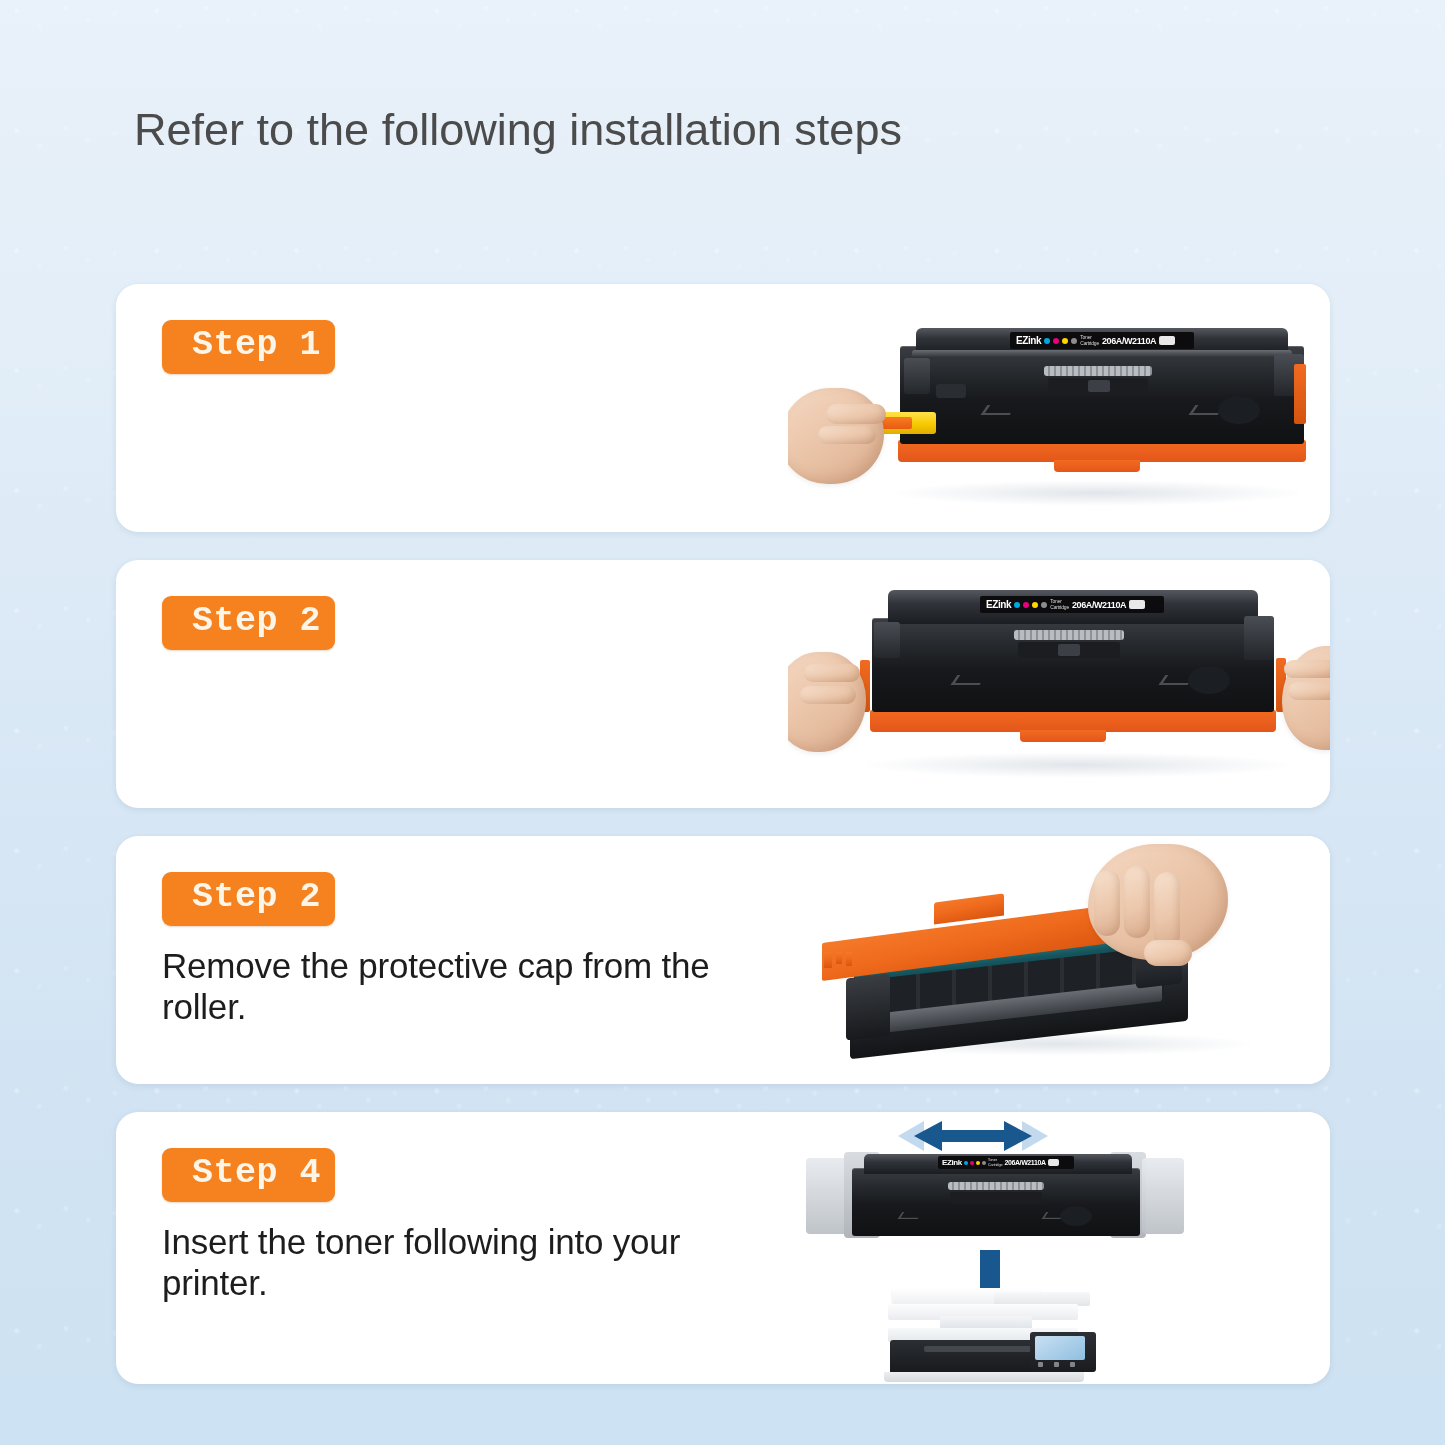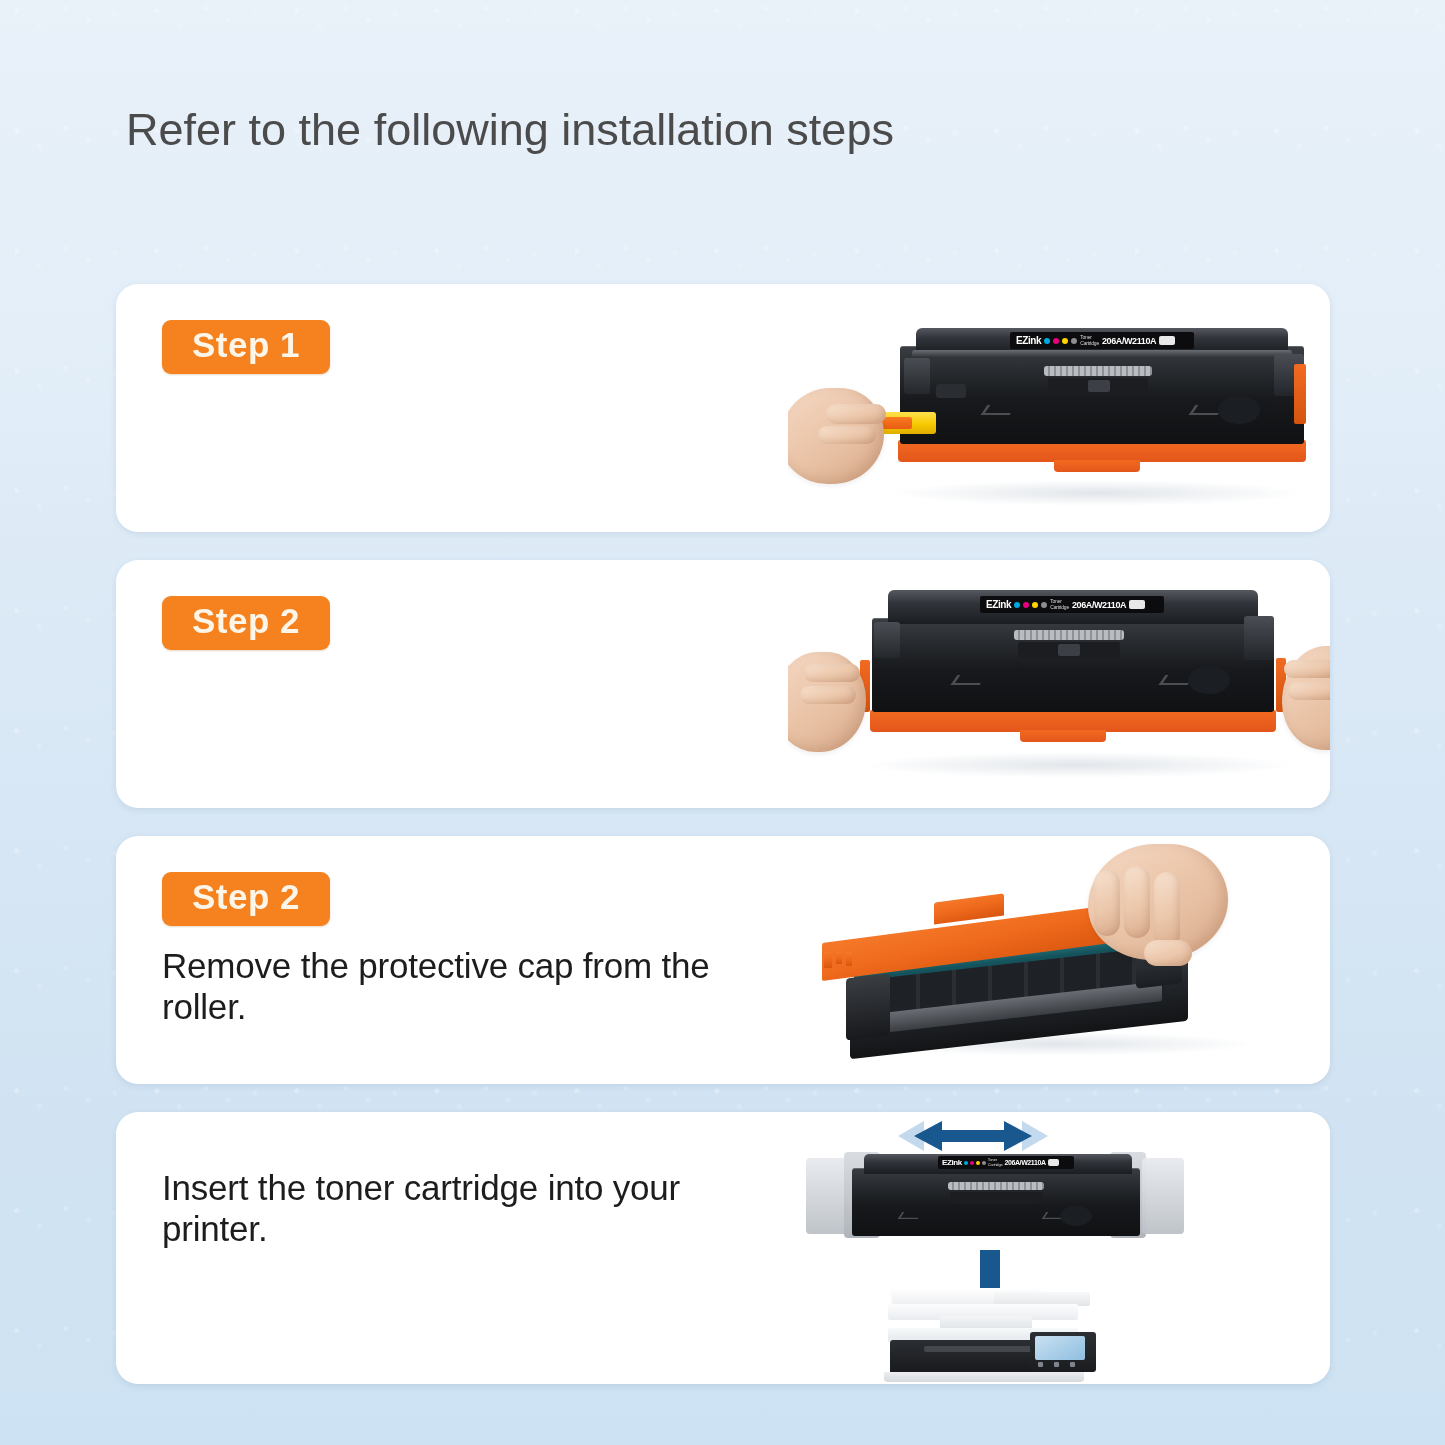--- a/index.html
+++ b/index.html
@@ -47,21 +47,21 @@
     letter-spacing: -0.5px;
     line-height: 1.05;
     margin: 0;
     white-space: nowrap;
   }
   .subtitle {
     font-size: 45px;
     font-weight: normal;
     color: #4b4b4b;
     line-height: 1.15;
-    margin: 18px 0 0 8px;
+    margin: 18px 0 0 16px;
     white-space: nowrap;
   }
 
   .cards {
     position: absolute;
     left: 116px;
     top: 284px;
     width: 1214px;
   }
   .card {
@@ -82,25 +82,26 @@
     flex: none;
     padding: 36px 0 0 46px;
     box-sizing: border-box;
   }
   .badge {
     display: inline-block;
     background: #f5821f;
     color: #fdf5e8;
     font-size: 35px;
     font-weight: bold;
-    padding: 7px 30px 10px 30px;
+    padding: 7px 14px 10px 30px;
     border-radius: 9px;
     line-height: 1.05;
     letter-spacing: .5px;
     box-shadow: 0 1px 2px rgba(150,90,20,.25);
+    font-family: Liberation Mono, monospace;
   }
   .step-desc {
     margin-top: 20px;
     font-size: 35px;
     color: #1d1d1d;
     line-height: 1.17;
     letter-spacing: -0.2px;
     max-width: 600px;
   }
 
@@ -357,21 +358,22 @@
         <div class="hand" style="left:300px;top:8px;width:140px;height:116px;"></div>
         <div class="finger" style="left:306px;top:34px;width:26px;height:66px;border-radius:16px;"></div>
         <div class="finger" style="left:336px;top:30px;width:26px;height:72px;border-radius:16px;"></div>
         <div class="finger" style="left:366px;top:36px;width:26px;height:76px;border-radius:16px;"></div>
         <div class="finger" style="left:356px;top:104px;width:48px;height:26px;"></div>
       </div>
     </div>
 
     <div class="card card-4">
       <div class="card-text">
-        <div class="step-desc">Insert the toner cartridge into your printer.</div>
+        <div class="badge">Step 4</div>
+        <div class="step-desc">Insert the toner following into your printer.</div>
       </div>
       <div class="card-figure">
 
         <div class="arrow-wrap" style="left:110px;top:4px;width:150px;height:40px;">
           <svg width="150" height="40" viewBox="0 0 150 40">
             <polygon points="0,20 26,5 26,35" fill="#c2d9ee"></polygon>
             <polygon points="150,20 124,5 124,35" fill="#c2d9ee"></polygon>
             <polygon points="16,20 44,5 44,14 106,14 106,5 134,20 106,35 106,26 44,26 44,35" fill="#19588f"></polygon>
           </svg>
         </div>

